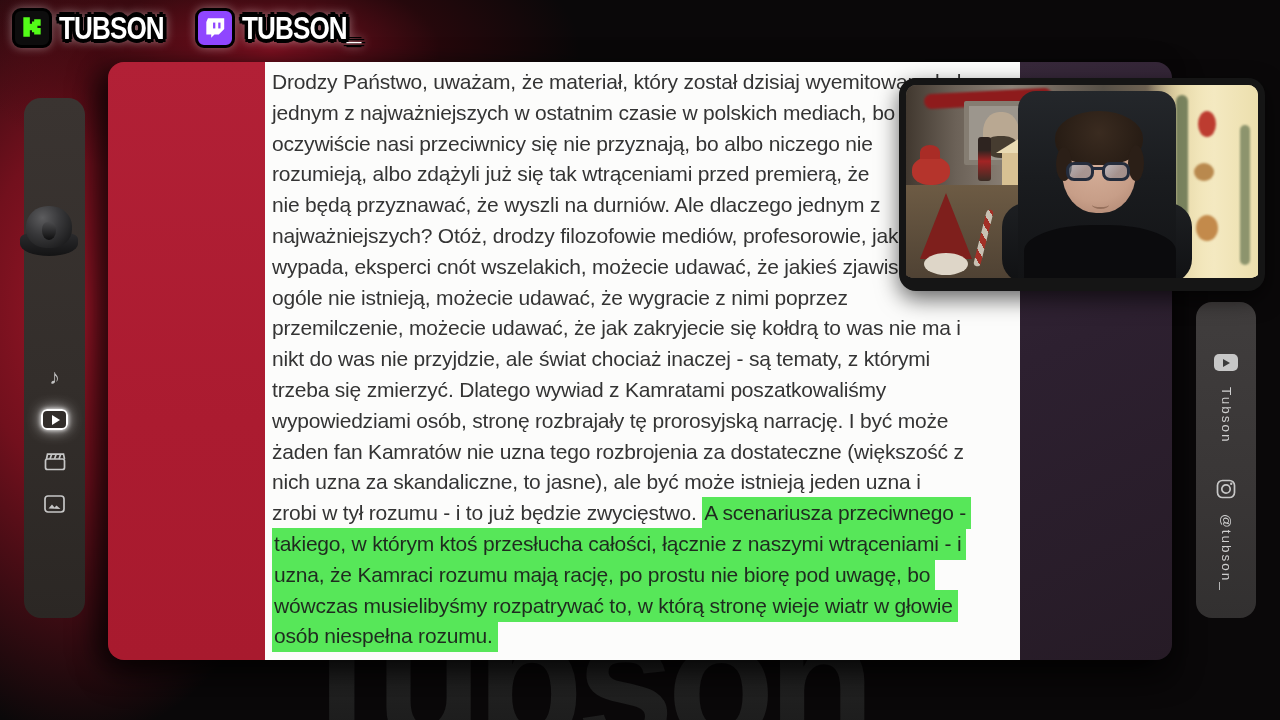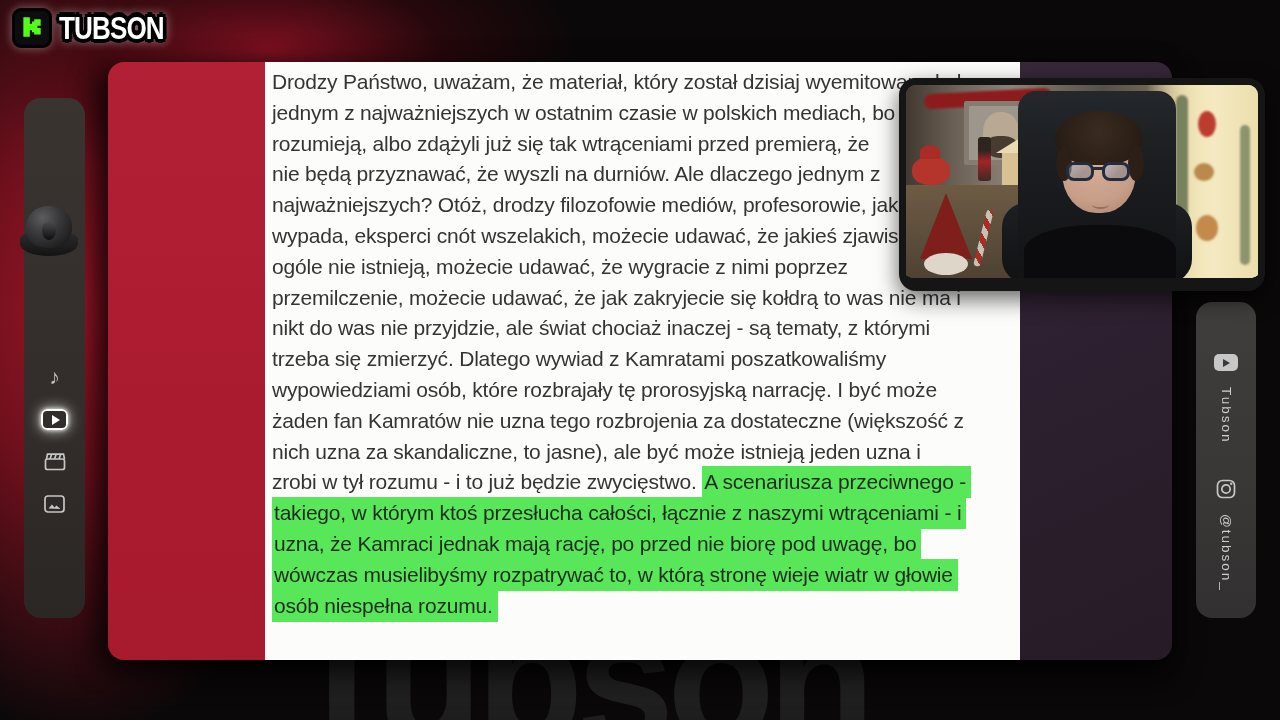--- a/index.html
+++ b/index.html
@@ -126,34 +126,35 @@
   <div class="glow-left"></div>
   <div class="glow-top"></div>
 
   <div class="watermark">Tubson</div>
 
   <div class="card">
     <div class="pane-red"></div>
     <div class="doc">
       <div class="line"><span class="pre">Drodzy Państwo, uważam, że materiał, który został dzisiaj wyemitowany był</span></div>
       <div class="line"><span class="pre">jednym z najważniejszych w ostatnim czasie w polskich mediach, bo</span></div>
+      <div class="line"><span class="pre">oczywiście nasi przeciwnicy się nie przyznają, bo albo niczego nie</span></div>
       <div class="line"><span class="pre">rozumieją, albo zdążyli już się tak wtrąceniami przed premierą, że</span></div>
       <div class="line"><span class="pre">nie będą przyznawać, że wyszli na durniów. Ale dlaczego jednym z</span></div>
       <div class="line"><span class="pre">najważniejszych? Otóż, drodzy filozofowie mediów, profesorowie, jak</span></div>
       <div class="line"><span class="pre">wypada, eksperci cnót wszelakich, możecie udawać, że jakieś zjawiska w</span></div>
       <div class="line"><span class="pre">ogóle nie istnieją, możecie udawać, że wygracie z nimi poprzez</span></div>
       <div class="line"><span class="pre">przemilczenie, możecie udawać, że jak zakryjecie się kołdrą to was nie ma i</span></div>
       <div class="line"><span class="pre">nikt do was nie przyjdzie, ale świat chociaż inaczej - są tematy, z którymi</span></div>
       <div class="line"><span class="pre">trzeba się zmierzyć. Dlatego wywiad z Kamratami poszatkowaliśmy</span></div>
-      <div class="line"><span class="pre">wypowiedziami osób, które rozbrajały tę prorosyjską narrację. I być może</span></div>
+      <div class="line"><span class="pre">wypowiedziami osób, stronę rozbrajały tę prorosyjską narrację. I być może</span></div>
       <div class="line"><span class="pre">żaden fan Kamratów nie uzna tego rozbrojenia za dostateczne (większość z</span></div>
       <div class="line"><span class="pre">nich uzna za skandaliczne, to jasne), ale być może istnieją jeden uzna i</span></div>
       <div class="line"><span class="pre">zrobi w tył rozumu - i to już będzie zwycięstwo. </span><span class="hl">A scenariusza przeciwnego -</span></div>
       <div class="line"><span class="hl">takiego, w którym ktoś przesłucha całości, łącznie z naszymi wtrąceniami - i</span></div>
-      <div class="line"><span class="hl">uzna, że Kamraci jednak mają rację, po przed nie biorę pod uwagę, bo</span></div>
+      <div class="line"><span class="hl">uzna, że Kamraci rozumu mają rację, po prostu nie biorę pod uwagę, bo</span></div>
       <div class="line"><span class="hl">wówczas musielibyśmy rozpatrywać to, w którą stronę wieje wiatr w głowie</span></div>
       <div class="line"><span class="hl">osób niespełna rozumu.</span></div>
     </div>
     <div class="pane-dark"></div>
   </div>
 
   <div class="left-rail">
     <div class="mascot">
       <div class="skirt"></div>
         <div class="helm"></div>
@@ -196,20 +197,30 @@
   </div>
 
   <div class="badges">
     <div class="badge">
       <div class="badge-icon kick-bg">
         <svg viewBox="0 0 24 24" width="26" height="26">
             <path fill="#53fc18" d="M4 2h6v6h2V6h2V4h6v6h-3v2h3v6h-6v-2h-2v-2h-2v6H4z"></path>
           </svg>
       </div>
       <span class="badge-label">TUBSON</span>
+    </div>
+    <div class="badge">
+      <div class="badge-icon twitch-bg">
+        <svg viewBox="0 0 24 24" width="26" height="26">
+          <path fill="#ffffff" d="M5.5 3 L4 6.5 V18 h4.5 v3 l3-3 h4 l5-5 V3 Z"></path>
+          <rect x="10.2" y="7" width="2.1" height="5.4" fill="#8f46ff"></rect>
+          <rect x="15" y="7" width="2.1" height="5.4" fill="#8f46ff"></rect>
+        </svg>
+      </div>
+      <span class="badge-label">TUBSON_</span>
     </div>
   </div>
 
   <div class="webcam">
     <div class="cam">
       <div class="cam-wall"></div>
       <div class="cam-glow"></div>
       <div class="blob" style="right:42px; top:26px; width:18px; height:26px; background:#bd3c30;"></div>
       <div class="blob" style="right:70px; top:10px; width:12px; height:160px; background:rgba(92,108,74,.8); border-radius:8px;"></div>
       <div class="blob" style="right:8px; top:40px; width:10px; height:140px; background:rgba(100,115,80,.7); border-radius:8px;"></div>

